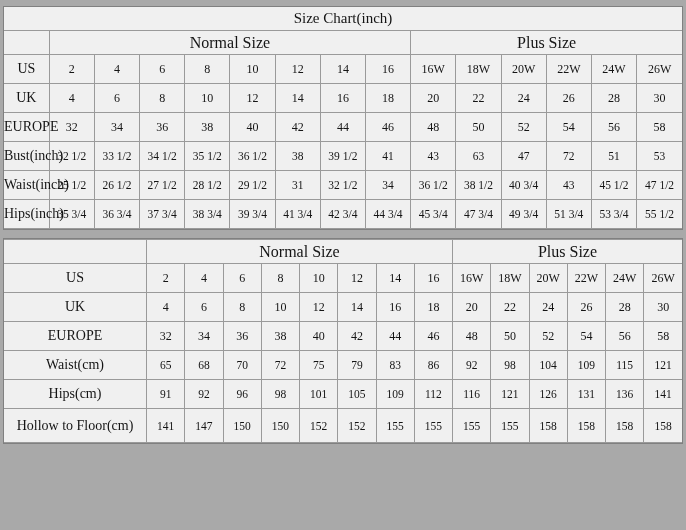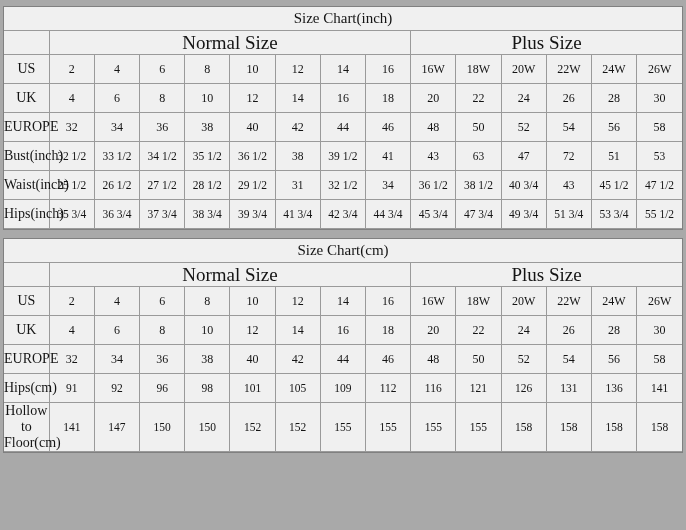--- a/index.html
+++ b/index.html
@@ -43,21 +43,21 @@
     padding: 0;
   }
   .title-cell {
     font-size: 15px;
     height: 23px;
     border-top: none;
     border-left: none;
     border-right: none;
   }
   .grouphdr {
-    font-size: 19px;
+    font-size: 16px;
     height: 23px;
   }
   .blank-corner {
     border-left: none;
   }
   .rowlabel {
     font-size: 14px;
     border-left: none;
   }
   .datacell {
@@ -193,23 +193,20 @@
             <td class="datacell w-col">53 3/4</td>
             <td class="datacell w-col last-col">55 1/2</td>
           </tr>
         </tbody>
     </table>
   </div>
   <div class="chart">
     <table>
       <tbody>
           <tr>
-            <td colspan="15" class="title-cell">Size Chart(cm)</td>
-          </tr>
-          <tr>
             <td colspan="1" class="grouphdr blank-corner w-label"></td>
             <td colspan="8" class="grouphdr">Normal Size</td>
             <td colspan="6" class="grouphdr last-col">Plus Size</td>
           </tr>
           <tr class="datarow r-us">
             <td class="rowlabel w-label">US</td>
             <td class="datacell w-col">2</td>
             <td class="datacell w-col">4</td>
             <td class="datacell w-col">6</td>
             <td class="datacell w-col">8</td>
@@ -252,20 +249,37 @@
             <td class="datacell w-col">44</td>
             <td class="datacell w-col">46</td>
             <td class="datacell w-col">48</td>
             <td class="datacell w-col">50</td>
             <td class="datacell w-col">52</td>
             <td class="datacell w-col">54</td>
             <td class="datacell w-col">56</td>
             <td class="datacell w-col last-col">58</td>
           </tr>
           <tr class="datarow r-x">
+            <td class="rowlabel w-label">Waist(cm)</td>
+            <td class="datacell w-col">65</td>
+            <td class="datacell w-col">68</td>
+            <td class="datacell w-col">70</td>
+            <td class="datacell w-col">72</td>
+            <td class="datacell w-col">75</td>
+            <td class="datacell w-col">79</td>
+            <td class="datacell w-col">83</td>
+            <td class="datacell w-col">86</td>
+            <td class="datacell w-col">92</td>
+            <td class="datacell w-col">98</td>
+            <td class="datacell w-col">104</td>
+            <td class="datacell w-col">109</td>
+            <td class="datacell w-col">115</td>
+            <td class="datacell w-col last-col">121</td>
+          </tr>
+          <tr class="datarow r-x">
             <td class="rowlabel w-label">Hips(cm)</td>
             <td class="datacell w-col">91</td>
             <td class="datacell w-col">92</td>
             <td class="datacell w-col">96</td>
             <td class="datacell w-col">98</td>
             <td class="datacell w-col">101</td>
             <td class="datacell w-col">105</td>
             <td class="datacell w-col">109</td>
             <td class="datacell w-col">112</td>
             <td class="datacell w-col">116</td>

